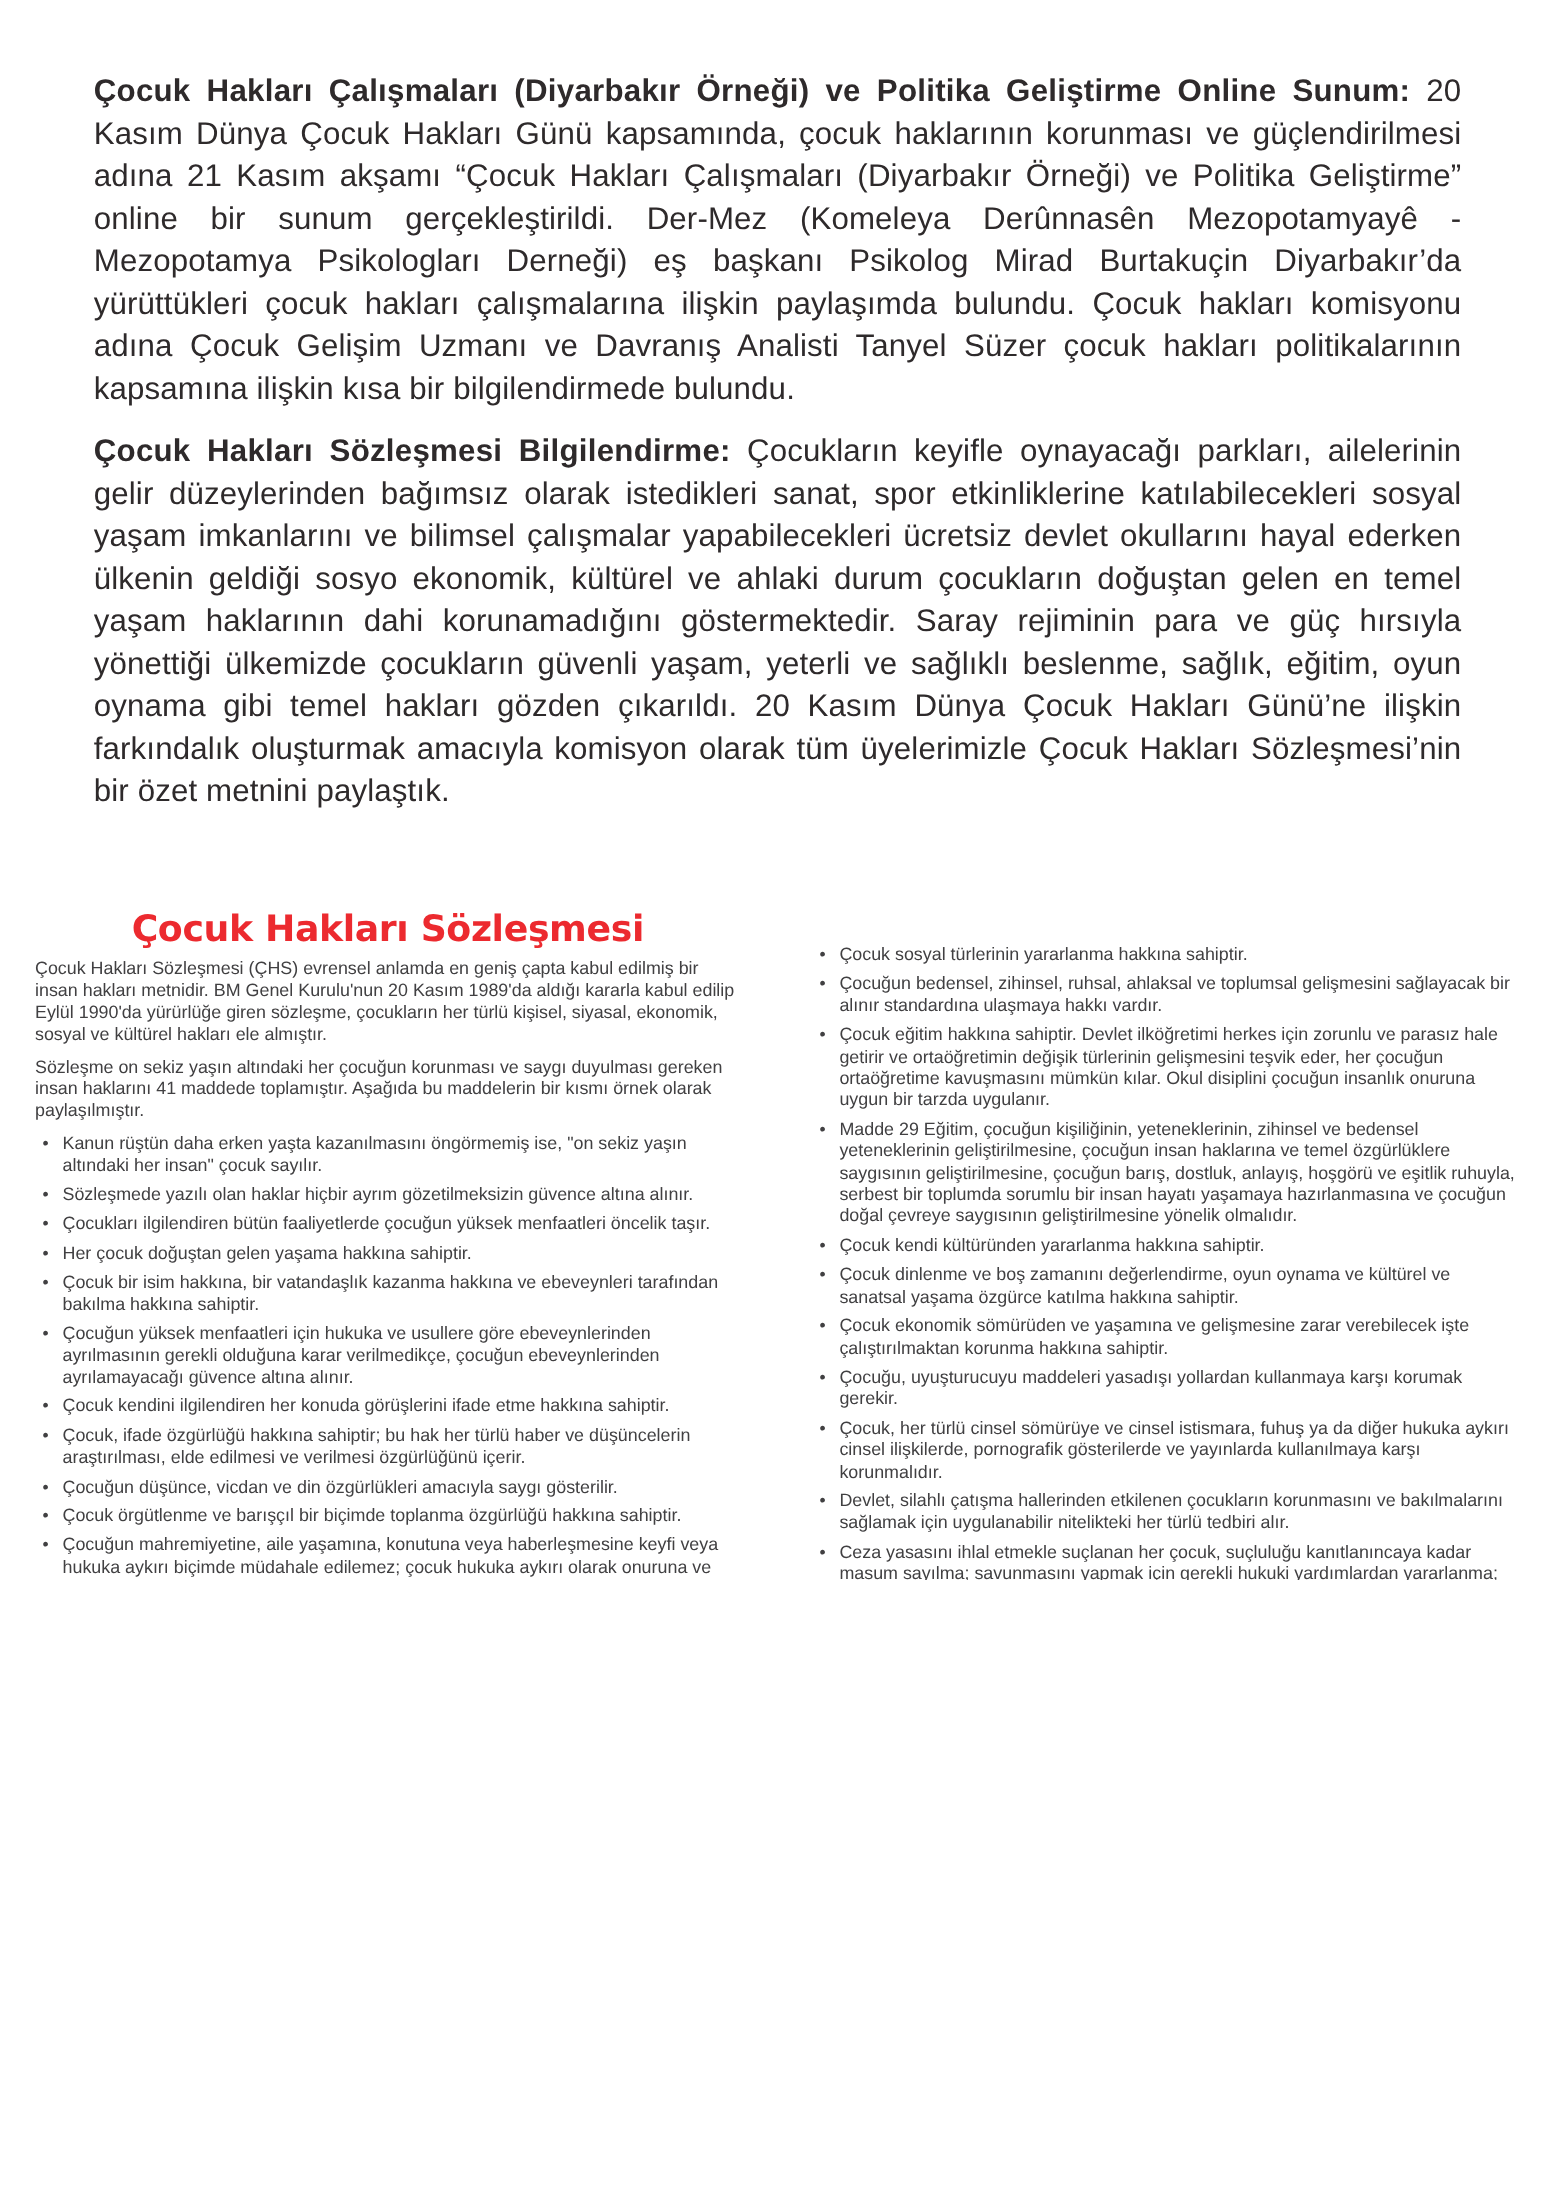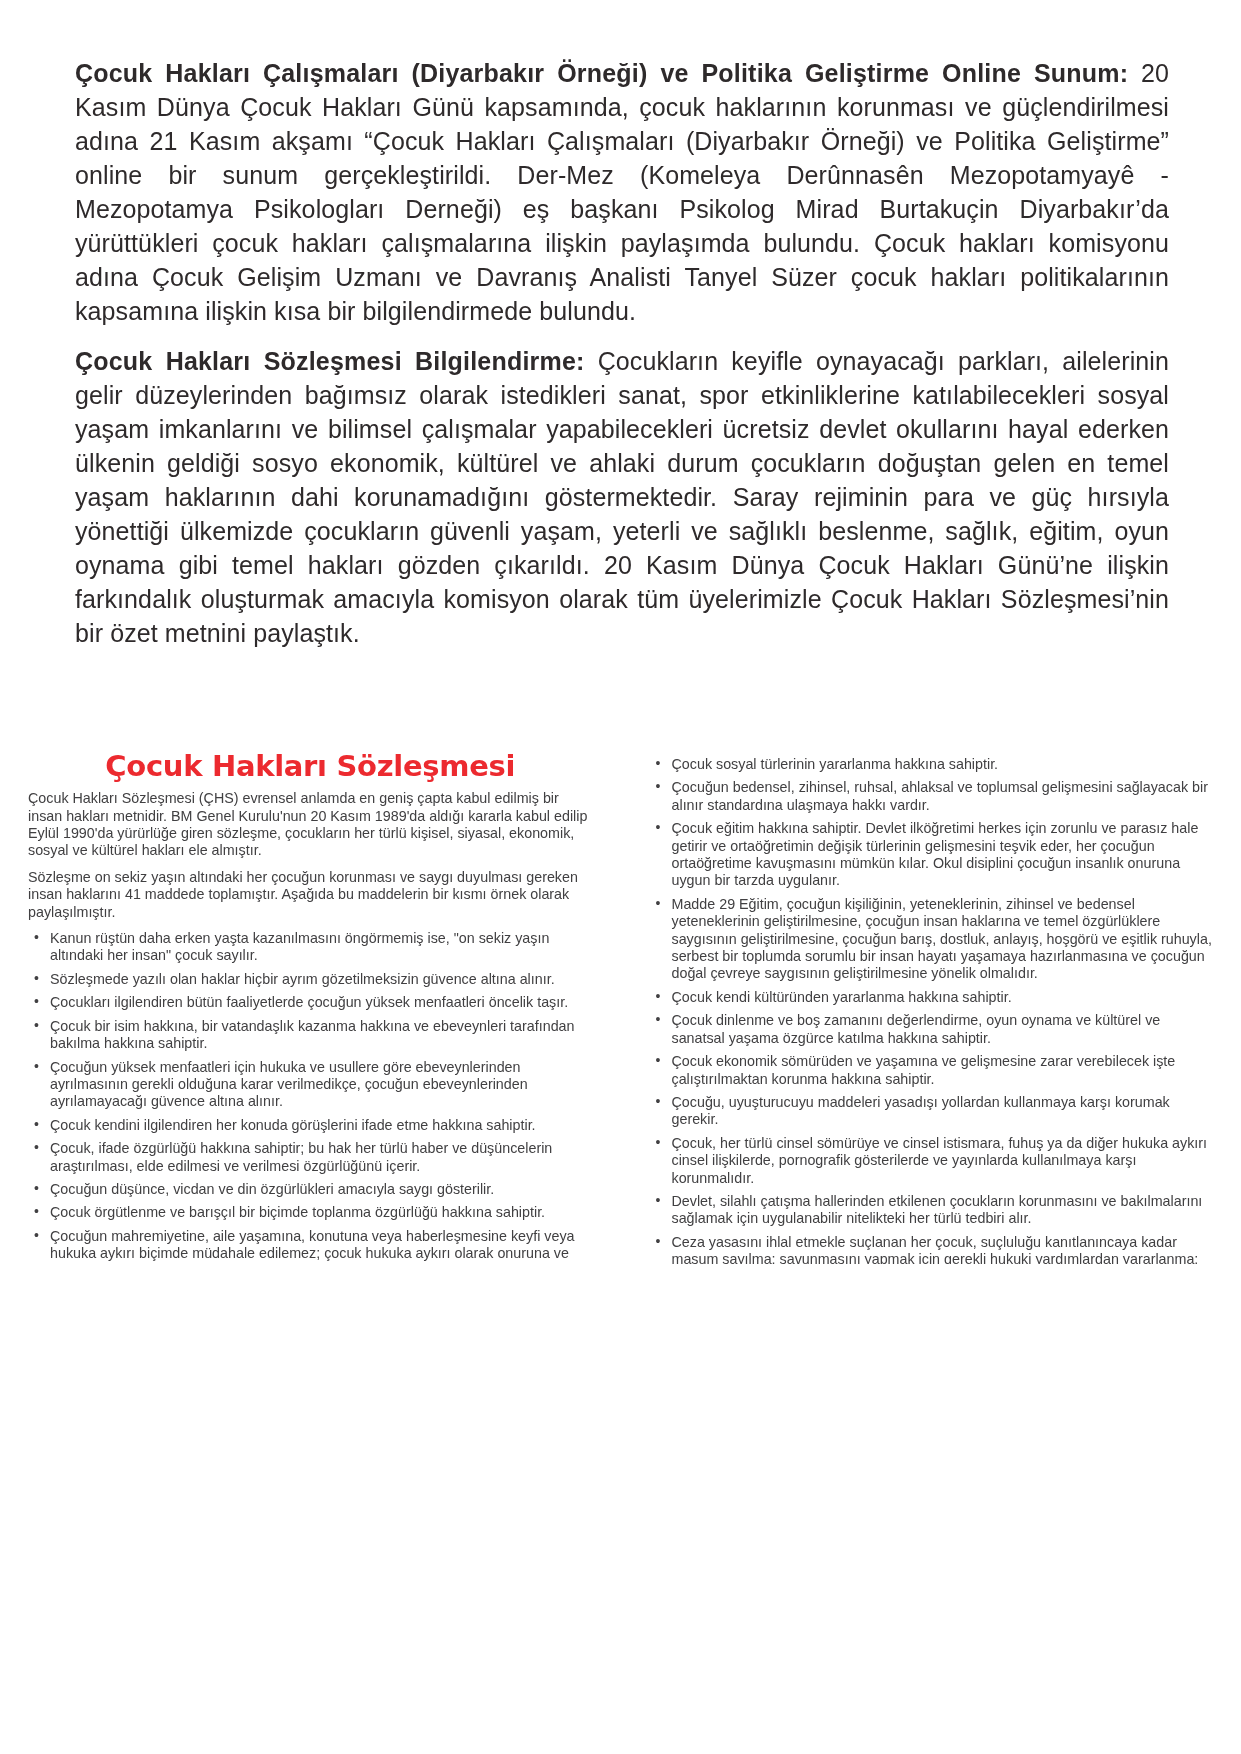--- a/index.html
+++ b/index.html
@@ -11,21 +11,21 @@
   .intro{
     position:absolute;left:75px;top:56px;width:1094px;
     font-size:25px;line-height:34px;text-align:justify;color:#2e2a2b;
     letter-spacing:.1px;
   }
   .intro p{margin:0 0 16px 0;}
   .intro strong{font-weight:700;letter-spacing:.2px;}
   
   .columns{
     position:absolute;left:28px;top:735px;width:1186px;
-    display:flex;gap:57px;color:#414042;align-items:flex-end;
+    display:flex;gap:57px;color:#414042;
   }
   .col{width:565px;font-size:14.3px;line-height:17.4px;}
   .col p{margin:0 0 9px 0;}
   .conv-title{
     font-family:"DejaVu Sans","Liberation Sans",sans-serif;
     font-size:29px;font-weight:700;color:#ec2a2f;text-align:center;
     margin:0 0 15px 0;letter-spacing:-.3px;
   }
   ul.bullets{list-style:none;margin:0;padding:0;}
   ul.bullets li{position:relative;padding-left:22px;margin-bottom:6px;}
@@ -64,20 +64,21 @@
 
   <div class="columns">
     <div class="col col-left">
       <h2 class="conv-title">Çocuk Hakları Sözleşmesi</h2>
       <p>Çocuk Hakları Sözleşmesi (ÇHS) evrensel anlamda en geniş çapta kabul edilmiş bir insan hakları metnidir. BM Genel Kurulu'nun 20 Kasım 1989'da aldığı kararla kabul edilip Eylül 1990'da yürürlüğe giren sözleşme, çocukların her türlü kişisel, siyasal, ekonomik, sosyal ve kültürel hakları ele almıştır.</p>
       <p>Sözleşme on sekiz yaşın altındaki her çocuğun korunması ve saygı duyulması gereken insan haklarını 41 maddede toplamıştır. Aşağıda bu maddelerin bir kısmı örnek olarak paylaşılmıştır.</p>
       <ul class="bullets">
         <li>Kanun rüştün daha erken yaşta kazanılmasını öngörmemiş ise, "on sekiz yaşın altındaki her insan" çocuk sayılır.</li>
         <li>Sözleşmede yazılı olan haklar hiçbir ayrım gözetilmeksizin güvence altına alınır.</li>
         <li>Çocukları ilgilendiren bütün faaliyetlerde çocuğun yüksek menfaatleri öncelik taşır.</li>
+        <li>Her çocuk doğuştan gelen yaşama hakkına sahiptir.</li>
         <li>Çocuk bir isim hakkına, bir vatandaşlık kazanma hakkına ve ebeveynleri tarafından bakılma hakkına sahiptir.</li>
         <li>Çocuğun yüksek menfaatleri için hukuka ve usullere göre ebeveynlerinden ayrılmasının gerekli olduğuna karar verilmedikçe, çocuğun ebeveynlerinden ayrılamayacağı güvence altına alınır.</li>
         <li>Çocuk kendini ilgilendiren her konuda görüşlerini ifade etme hakkına sahiptir.</li>
         <li>Çocuk, ifade özgürlüğü hakkına sahiptir; bu hak her türlü haber ve düşüncelerin araştırılması, elde edilmesi ve verilmesi özgürlüğünü içerir.</li>
         <li>Çocuğun düşünce, vicdan ve din özgürlükleri amacıyla saygı gösterilir.</li>
         <li>Çocuk örgütlenme ve barışçıl bir biçimde toplanma özgürlüğü hakkına sahiptir.</li>
         <li>Çocuğun mahremiyetine, aile yaşamına, konutuna veya haberleşmesine keyfi veya hukuka aykırı biçimde müdahale edilemez; çocuk hukuka aykırı olarak onuruna ve şerefine yönelik saldırılara karşı korunmalıdır.</li>
         <li>Devlet çocuğun ulusal ve uluslararası kaynaklardan bilgi ve belge edinmesi hakkını güvence altına alır.</li>
       </ul>
     </div>

